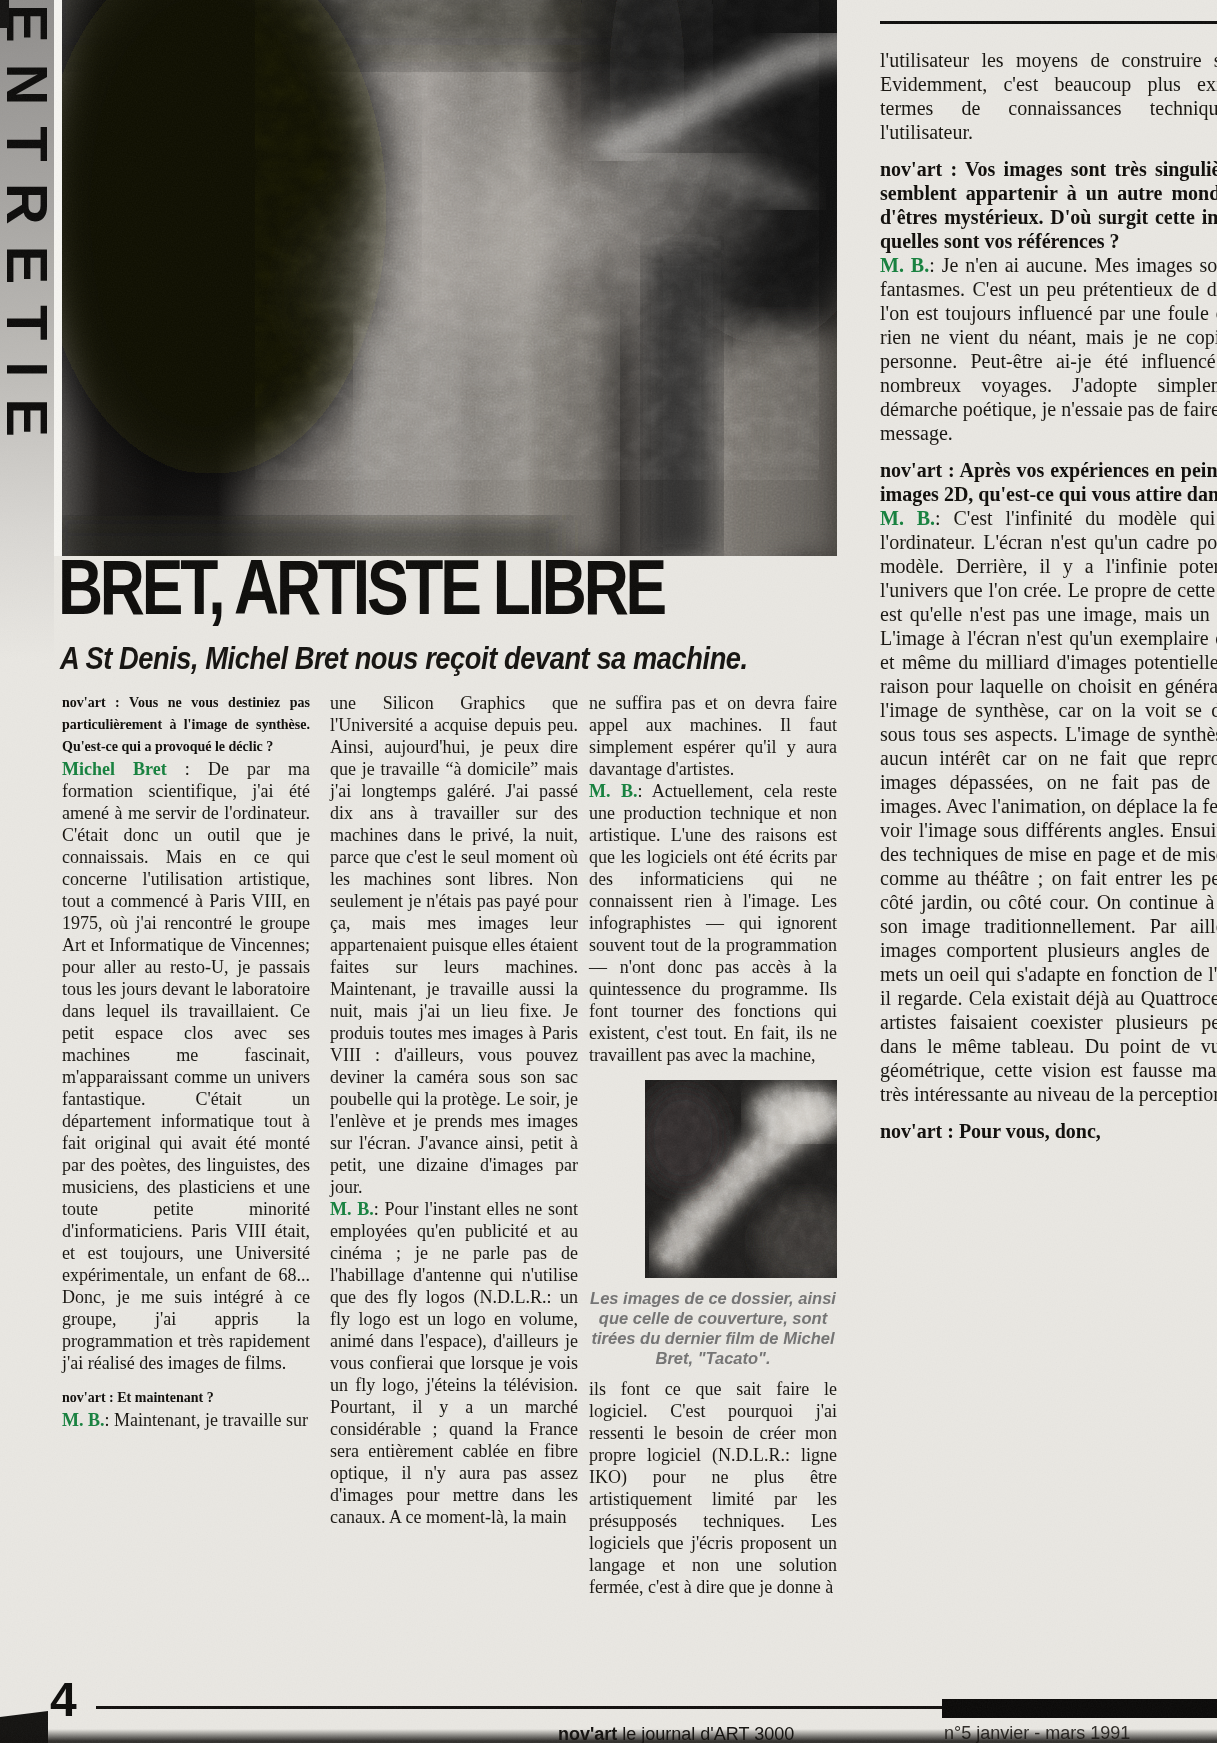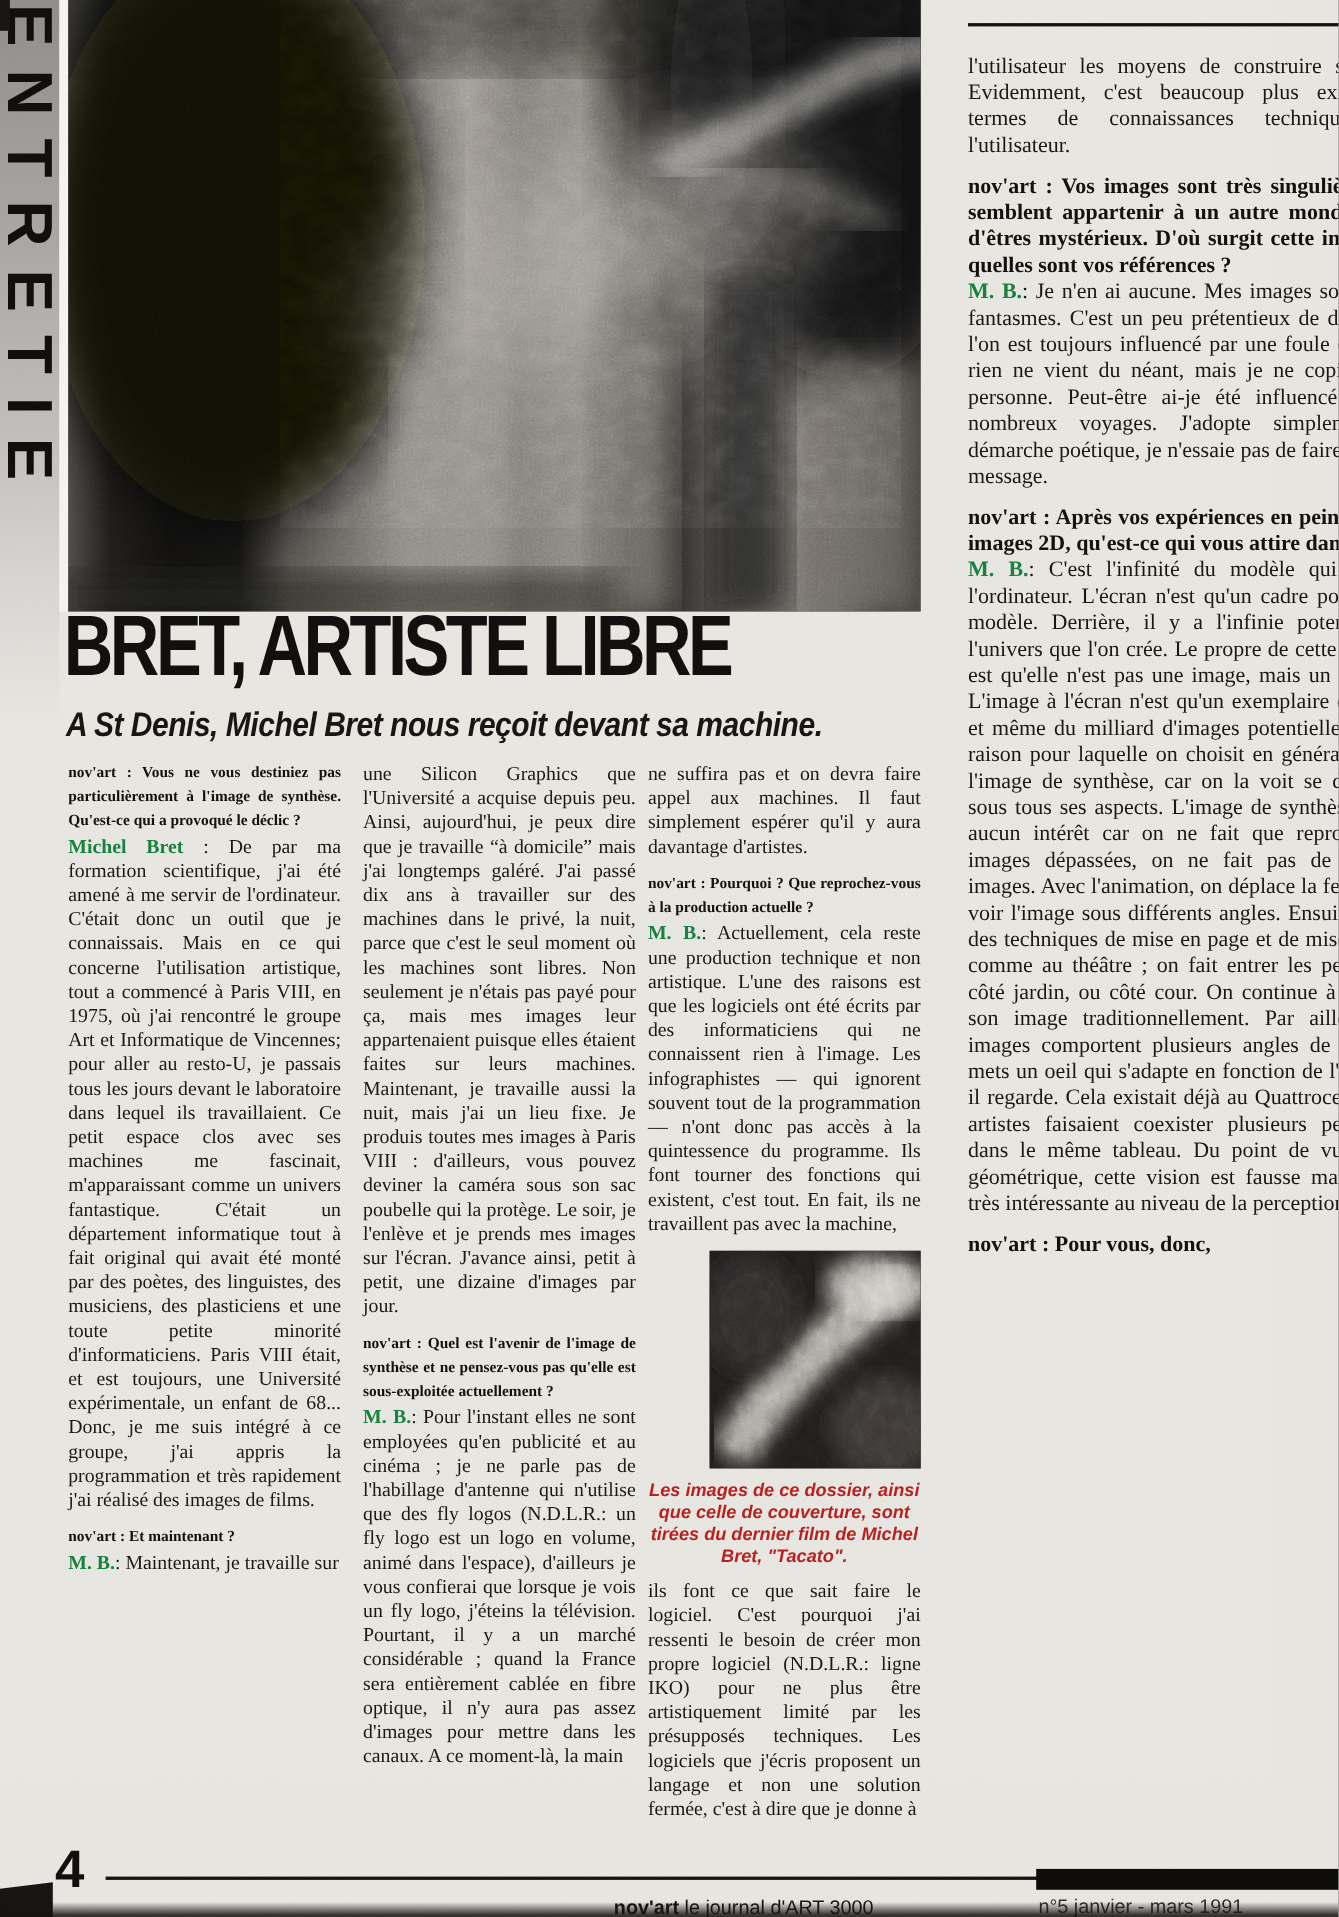--- a/index.html
+++ b/index.html
@@ -39,21 +39,21 @@
      text-align:justify;margin:0;hyphens:auto;}
   .a b{font-weight:700;color:#15803d;}
   .col > p:first-child{margin-top:0;}
   .col4 .a{font-size:20px;line-height:24px;}
   .col4 .q{font-size:20px;line-height:24px;}
   .rule-top{height:3px;background:#0f0e0c;margin:21px 0 24px;}
 
   
   .inline-photo{width:192px;height:198px;margin:14px 0 10px auto;background:#1b1a19;overflow:hidden;}
   .caption{font-family:"Liberation Sans",sans-serif;font-style:italic;font-weight:700;
-     font-size:16.5px;line-height:20px;text-align:center;margin:0 0 10px;color:#b91c1c;}
+     font-size:16.5px;line-height:20px;text-align:center;margin:0 0 10px;color:#737373;}
 
   
   .page-num{position:absolute;left:50px;top:1672px;margin:0;
      font-family:"Liberation Sans",sans-serif;font-weight:700;font-size:48px;color:#0d0c0a;}
   .rule-thin{position:absolute;left:96px;top:1706px;width:848px;height:3px;background:#12100e;}
   .rule-thick{position:absolute;left:942px;top:1699px;width:275px;height:19px;background:#0a0908;}
   .foot-center{position:absolute;left:558px;top:1724px;margin:0;white-space:nowrap;
      font-family:"Liberation Sans",sans-serif;font-size:18px;color:#12100d;}
   .foot-center b{font-weight:700;}
   .foot-right{position:absolute;left:944px;top:1723px;margin:0;white-space:nowrap;
@@ -140,27 +140,25 @@
 
   <div class="col col1">
     <p class="q">nov'art : Vous ne vous destiniez pas particulièrement à l'image de synthèse. Qu'est-ce qui a provoqué le déclic ?</p>
     <p class="a"><b>Michel Bret</b><span> : De par ma formation scientifique, j'ai été amené à me servir de l'ordinateur. C'était donc un outil que je connaissais. Mais en ce qui concerne l'utilisation artistique, tout a commencé à Paris VIII, en 1975, où j'ai rencontré le groupe Art et Informatique de Vincennes; pour aller au resto-U, je passais tous les jours devant le laboratoire dans lequel ils travaillaient. Ce petit espace clos avec ses machines me fascinait, m'apparaissant comme un univers fantastique. C'était un département informatique tout à fait original qui avait été monté par des poètes, des linguistes, des musiciens, des plasticiens et une toute petite minorité d'informaticiens.  Paris VIII était, et est toujours, une Université expérimentale, un enfant de 68... Donc, je me suis intégré à ce groupe, j'ai appris la programmation et très rapidement j'ai réalisé des images de films.</span></p>
     <p class="q">nov'art : Et maintenant ?</p>
     <p class="a"><b>M. B.</b><span>: Maintenant, je travaille sur</span></p>
   </div>
 
   <div class="col col2">
     <p class="a">une Silicon Graphics que l'Université a acquise depuis peu. Ainsi, aujourd'hui, je peux dire que je travaille “à domicile” mais j'ai longtemps galéré. J'ai passé dix ans à travailler sur des machines dans le privé, la nuit, parce que c'est le seul moment où les machines sont libres. Non seulement je n'étais pas payé pour ça, mais mes images leur appartenaient puisque elles étaient faites sur leurs machines. Maintenant, je travaille aussi la nuit, mais j'ai un lieu fixe. Je produis toutes mes images à Paris VIII : d'ailleurs, vous pouvez deviner la caméra sous son sac poubelle qui la protège. Le soir, je l'enlève et je prends mes images sur l'écran. J'avance ainsi, petit à petit, une dizaine d'images par jour.</p>
-    <p class="q">nov'art : Quel est l'avenir de l'image de synthèse et ne pensez-vous pas qu'elle est sous-exploitée actuellement ?</p>
     <p class="a"><b>M. B.</b><span>: Pour l'instant elles ne sont employées qu'en publicité et au cinéma ; je ne parle pas de l'habillage d'antenne qui n'utilise que des fly logos (N.D.L.R.: un fly logo est un logo en volume, animé dans l'espace), d'ailleurs je vous confierai que lorsque je vois un fly logo, j'éteins la télévision. Pourtant, il y a un  marché considérable ; quand la France sera entièrement cablée en fibre optique, il n'y aura pas assez d'images pour mettre dans les canaux. A ce moment-là, la main</span></p>
   </div>
 
   <div class="col col3">
     <p class="a">ne suffira pas et on devra faire appel aux machines. Il faut simplement espérer qu'il y aura davantage d'artistes.</p>
-    <p class="q">nov'art : Pourquoi ? Que reprochez-vous à la production actuelle ?</p>
     <p class="a"><b>M. B.</b><span>: Actuellement, cela reste une production technique et non artistique. L'une des raisons est que les logiciels ont été écrits par des informaticiens qui ne connaissent rien à l'image. Les infographistes — qui ignorent souvent tout de la programmation — n'ont donc pas accès à la quintessence du programme. Ils font tourner des fonctions qui existent, c'est tout. En fait, ils ne travaillent pas avec la machine,</span></p>
     <div class="inline-photo">
       <svg viewBox="0 0 192 198" preserveAspectRatio="none">
         <defs>
           <filter id="sb">
               <feGaussianBlur stdDeviation="10"></feGaussianBlur>
             </filter>
           <filter id="sn">
               <feTurbulence type="fractalNoise" baseFrequency="0.09 0.07" numOctaves="3" seed="5"></feTurbulence>
               <feColorMatrix type="saturate" values="0"></feColorMatrix>

